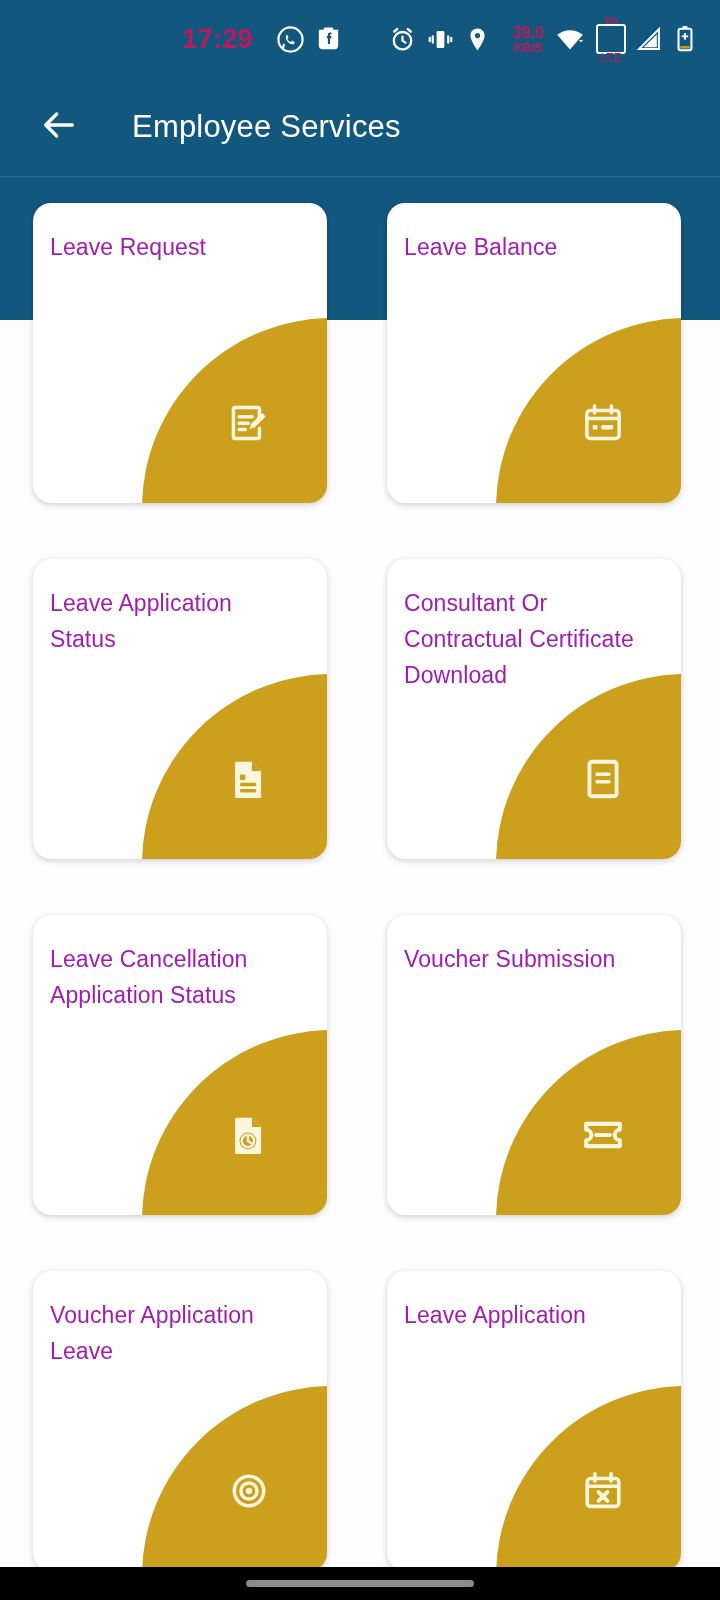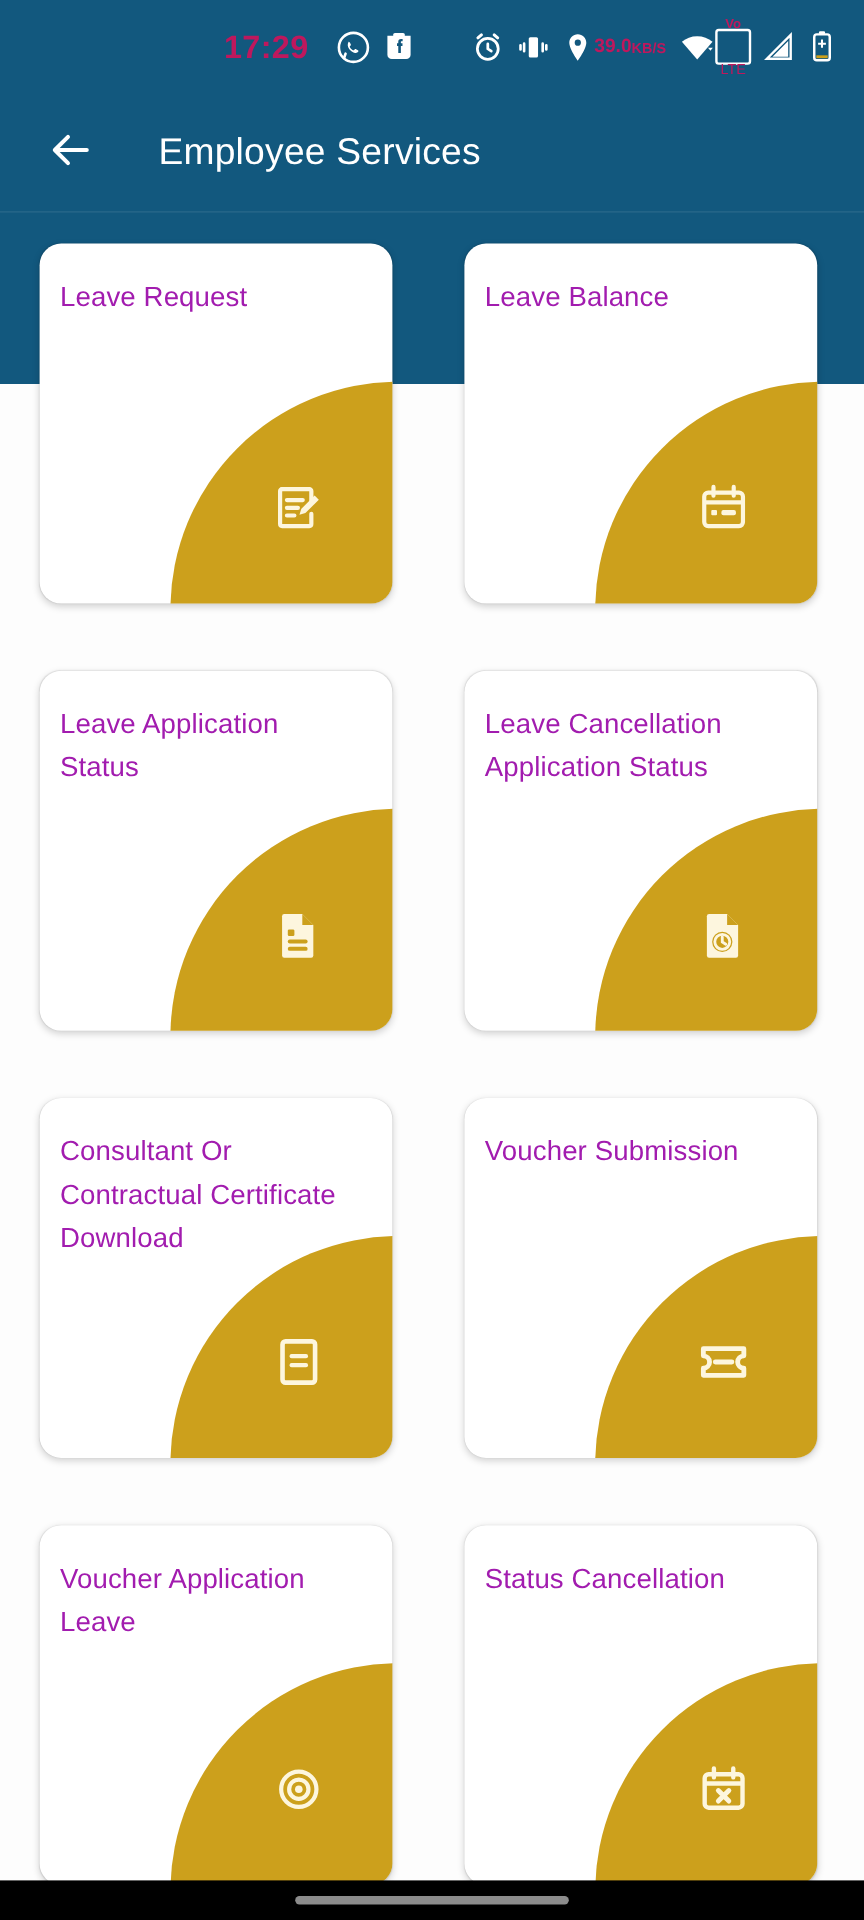--- a/index.html
+++ b/index.html
@@ -35,29 +35,29 @@
   .sb-clock {
     font-size:27px; font-weight:bold; letter-spacing:.3px;
     margin-right:14px; line-height:1;
   }
   .sb-ico {
     display:inline-flex; align-items:center; justify-content:center;
     margin-left:9px;
   }
   .sb-gap { width:36px; }
   .sb-kbs {
-    display:flex; align-items:center;
-    line-height:1; margin-left:0; margin-right:2px;
+    display:flex; flex-direction:column; align-items:center;
+    line-height:1; margin-left:22px; margin-right:2px;
   }
   .sb-kbs .n { font-size:16px; font-weight:bold; }
   .sb-kbs .u { font-size:12px; font-weight:bold; margin-top:1px; }
   .sb-volte {
     border:2px solid #fff; border-radius:3px;
     display:flex; flex-direction:column; align-items:center; justify-content:center;
-    width:30px; height:30px; line-height:1; gap:27px;
+    width:30px; height:30px; line-height:1; margin-left:11px;gap:27px;
   }
   .sb-volte .a { font-size:11px; font-weight:bold; }
   .sb-volte .b { font-size:12px; font-weight:normal; margin-top:-1px; }
 
   
   .appbar {
     position:absolute; left:0; top:78px;
     width:720px; height:99px;
     display:flex; align-items:center;
     border-bottom:1px solid rgba(255,255,255,0.10);
@@ -269,48 +269,48 @@
             <path d="M13.6 2.6v5h5z" fill="#cca01c"></path>
             <rect x="7" y="9.6" width="3" height="3" rx="0.6" fill="#cca01c"></rect>
             <rect x="7" y="14.1" width="9" height="1.9" rx="0.9" fill="#cca01c"></rect>
             <rect x="7" y="17.4" width="9" height="1.9" rx="0.9" fill="#cca01c"></rect>
           </svg>
         </span>
       </div>
     </div>
 
     <div class="card">
+      <div class="card-title">Consultant Or Contractual Certificate Download</div>
+      <div class="card-accent">
+        <span>
+          <svg width="44" height="44" viewBox="0 0 24 24">
+            <rect x="4.6" y="2.6" width="14.8" height="18.8" rx="1.4" fill="none" stroke="#fdf6de" stroke-width="2.1"></rect>
+            <rect x="7.8" y="8.4" width="8.4" height="1.9" rx="0.9" fill="#fdf6de"></rect>
+            <rect x="7.8" y="12.5" width="8.4" height="1.9" rx="0.9" fill="#fdf6de"></rect>
+          </svg>
+        </span>
+      </div>
+    </div>
+
+    <div class="card">
       <div class="card-title">Leave Cancellation Application Status</div>
       <div class="card-accent">
         <span>
           <svg width="44" height="44" viewBox="0 0 24 24">
             <path d="M5.4 2.6h8.2l5 5v13.8a1 1 0 0 1-1 1H5.4a1 1 0 0 1-1-1V3.6a1 1 0 0 1 1-1z" fill="#fdf6de"></path>
             <path d="M13.6 2.6v5h5z" fill="#cca01c"></path>
             <circle cx="11.4" cy="15.2" r="4.6" fill="#cca01c"></circle>
             <circle cx="11.4" cy="15.2" r="3.4" fill="none" stroke="#fdf6de" stroke-width="1.3"></circle>
             <path d="M11.4 13v2.3l1.6 1" fill="none" stroke="#fdf6de" stroke-width="1.3" stroke-linecap="round"></path>
           </svg>
         </span>
       </div>
     </div>
 
     <div class="card">
-      <div class="card-title">Consultant Or Contractual Certificate Download</div>
-      <div class="card-accent">
-        <span>
-          <svg width="44" height="44" viewBox="0 0 24 24">
-            <rect x="4.6" y="2.6" width="14.8" height="18.8" rx="1.4" fill="none" stroke="#fdf6de" stroke-width="2.1"></rect>
-            <rect x="7.8" y="8.4" width="8.4" height="1.9" rx="0.9" fill="#fdf6de"></rect>
-            <rect x="7.8" y="12.5" width="8.4" height="1.9" rx="0.9" fill="#fdf6de"></rect>
-          </svg>
-        </span>
-      </div>
-    </div>
-
-    <div class="card">
       <div class="card-title">Voucher Submission</div>
       <div class="card-accent">
         <span>
           <svg width="46" height="46" viewBox="0 0 24 24">
             <path d="M3.2 6.2h17.6v3.1a2.7 2.7 0 0 0 0 5.4v3.1H3.2v-3.1a2.7 2.7 0 0 0 0-5.4z" fill="none" stroke="#fdf6de" stroke-width="2.1" stroke-linejoin="round"></path>
             <path d="M8.4 12h7.2" stroke="#fdf6de" stroke-width="2.1" stroke-linecap="round"></path>
           </svg>
         </span>
       </div>
     </div>
@@ -322,21 +322,21 @@
           <svg width="42" height="42" viewBox="0 0 24 24">
             <circle cx="12" cy="12" r="8.4" fill="none" stroke="#fdf6de" stroke-width="2"></circle>
             <circle cx="12" cy="12" r="4.6" fill="none" stroke="#fdf6de" stroke-width="2"></circle>
             <circle cx="12" cy="12" r="1.8" fill="#fdf6de"></circle>
           </svg>
         </span>
       </div>
     </div>
 
     <div class="card">
-      <div class="card-title">Status Cancellation</div>
+      <div class="card-title">Leave Application</div>
       <div class="card-accent">
         <span>
           <svg width="44" height="44" viewBox="0 0 24 24">
             <rect x="3.4" y="5.2" width="17.2" height="15.2" rx="1.8" fill="none" stroke="#fdf6de" stroke-width="2"></rect>
             <path d="M3.4 9.4h17.2" stroke="#fdf6de" stroke-width="2"></path>
             <path d="M7.6 2.6v4M16.4 2.6v4" stroke="#fdf6de" stroke-width="2" stroke-linecap="round"></path>
             <path d="M9.6 12.6 14.4 17.4M14.4 12.6 9.6 17.4" stroke="#fdf6de" stroke-width="2.2" stroke-linecap="round"></path>
           </svg>
         </span>
       </div>

